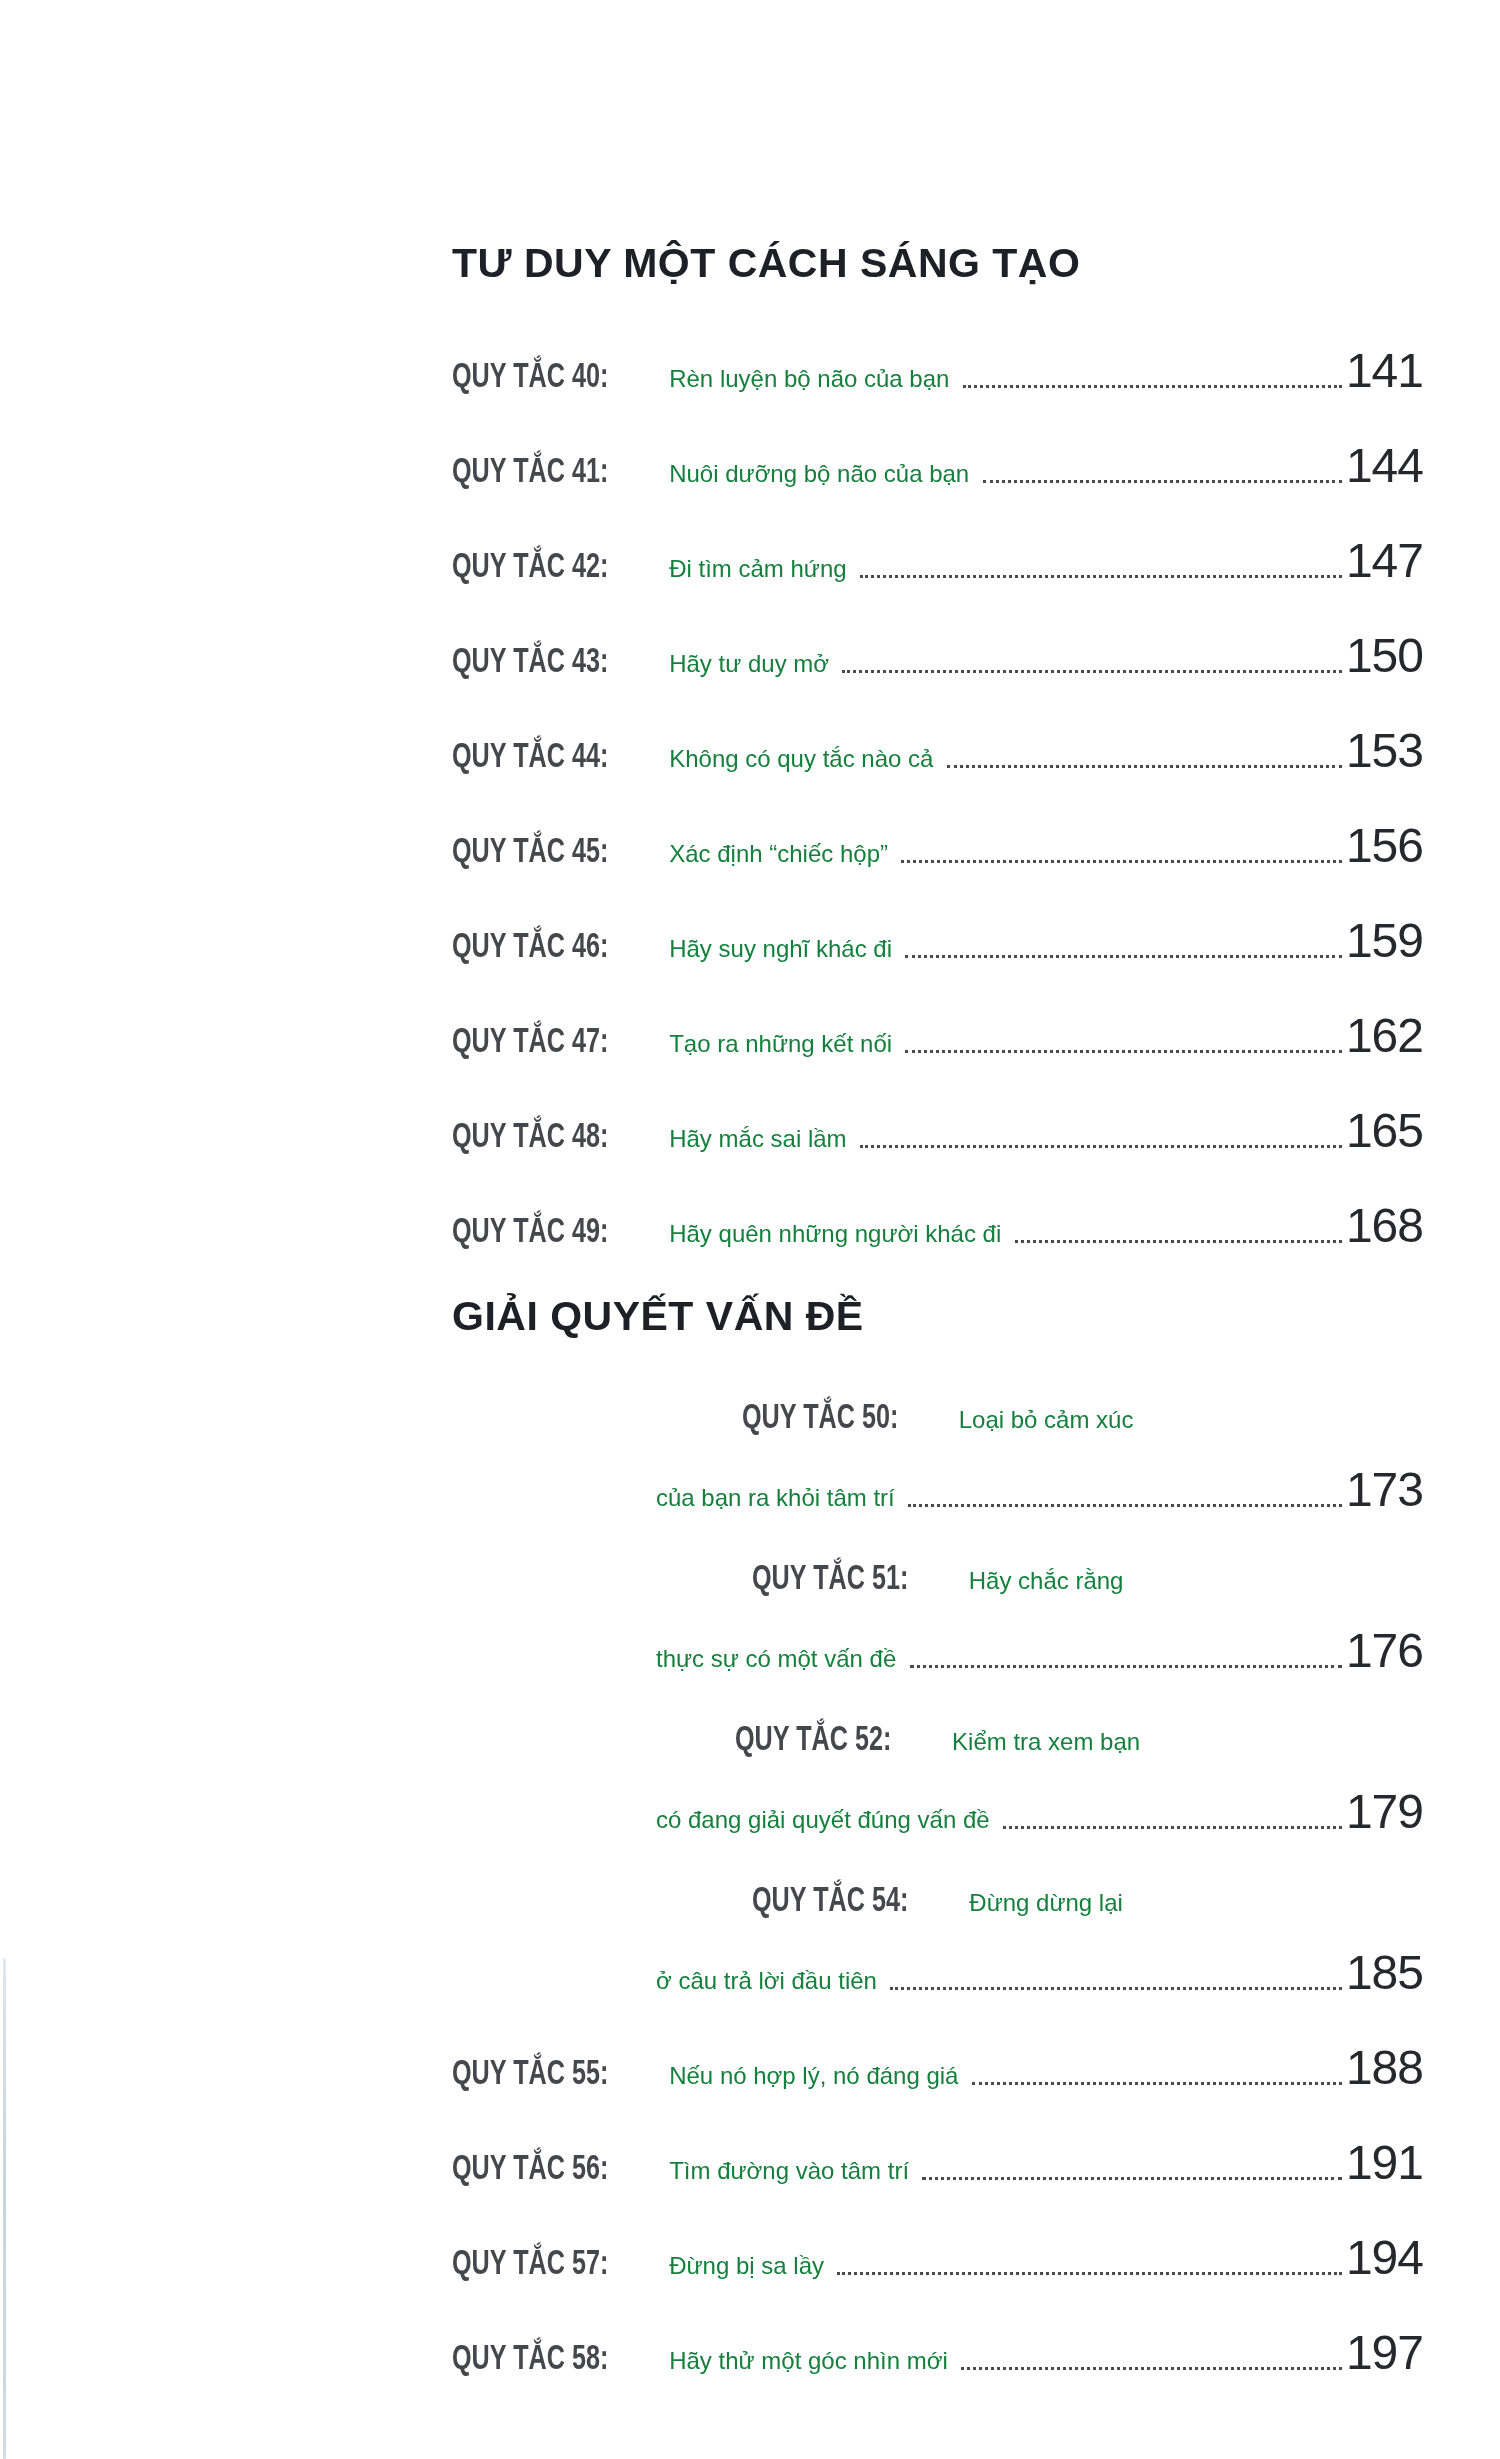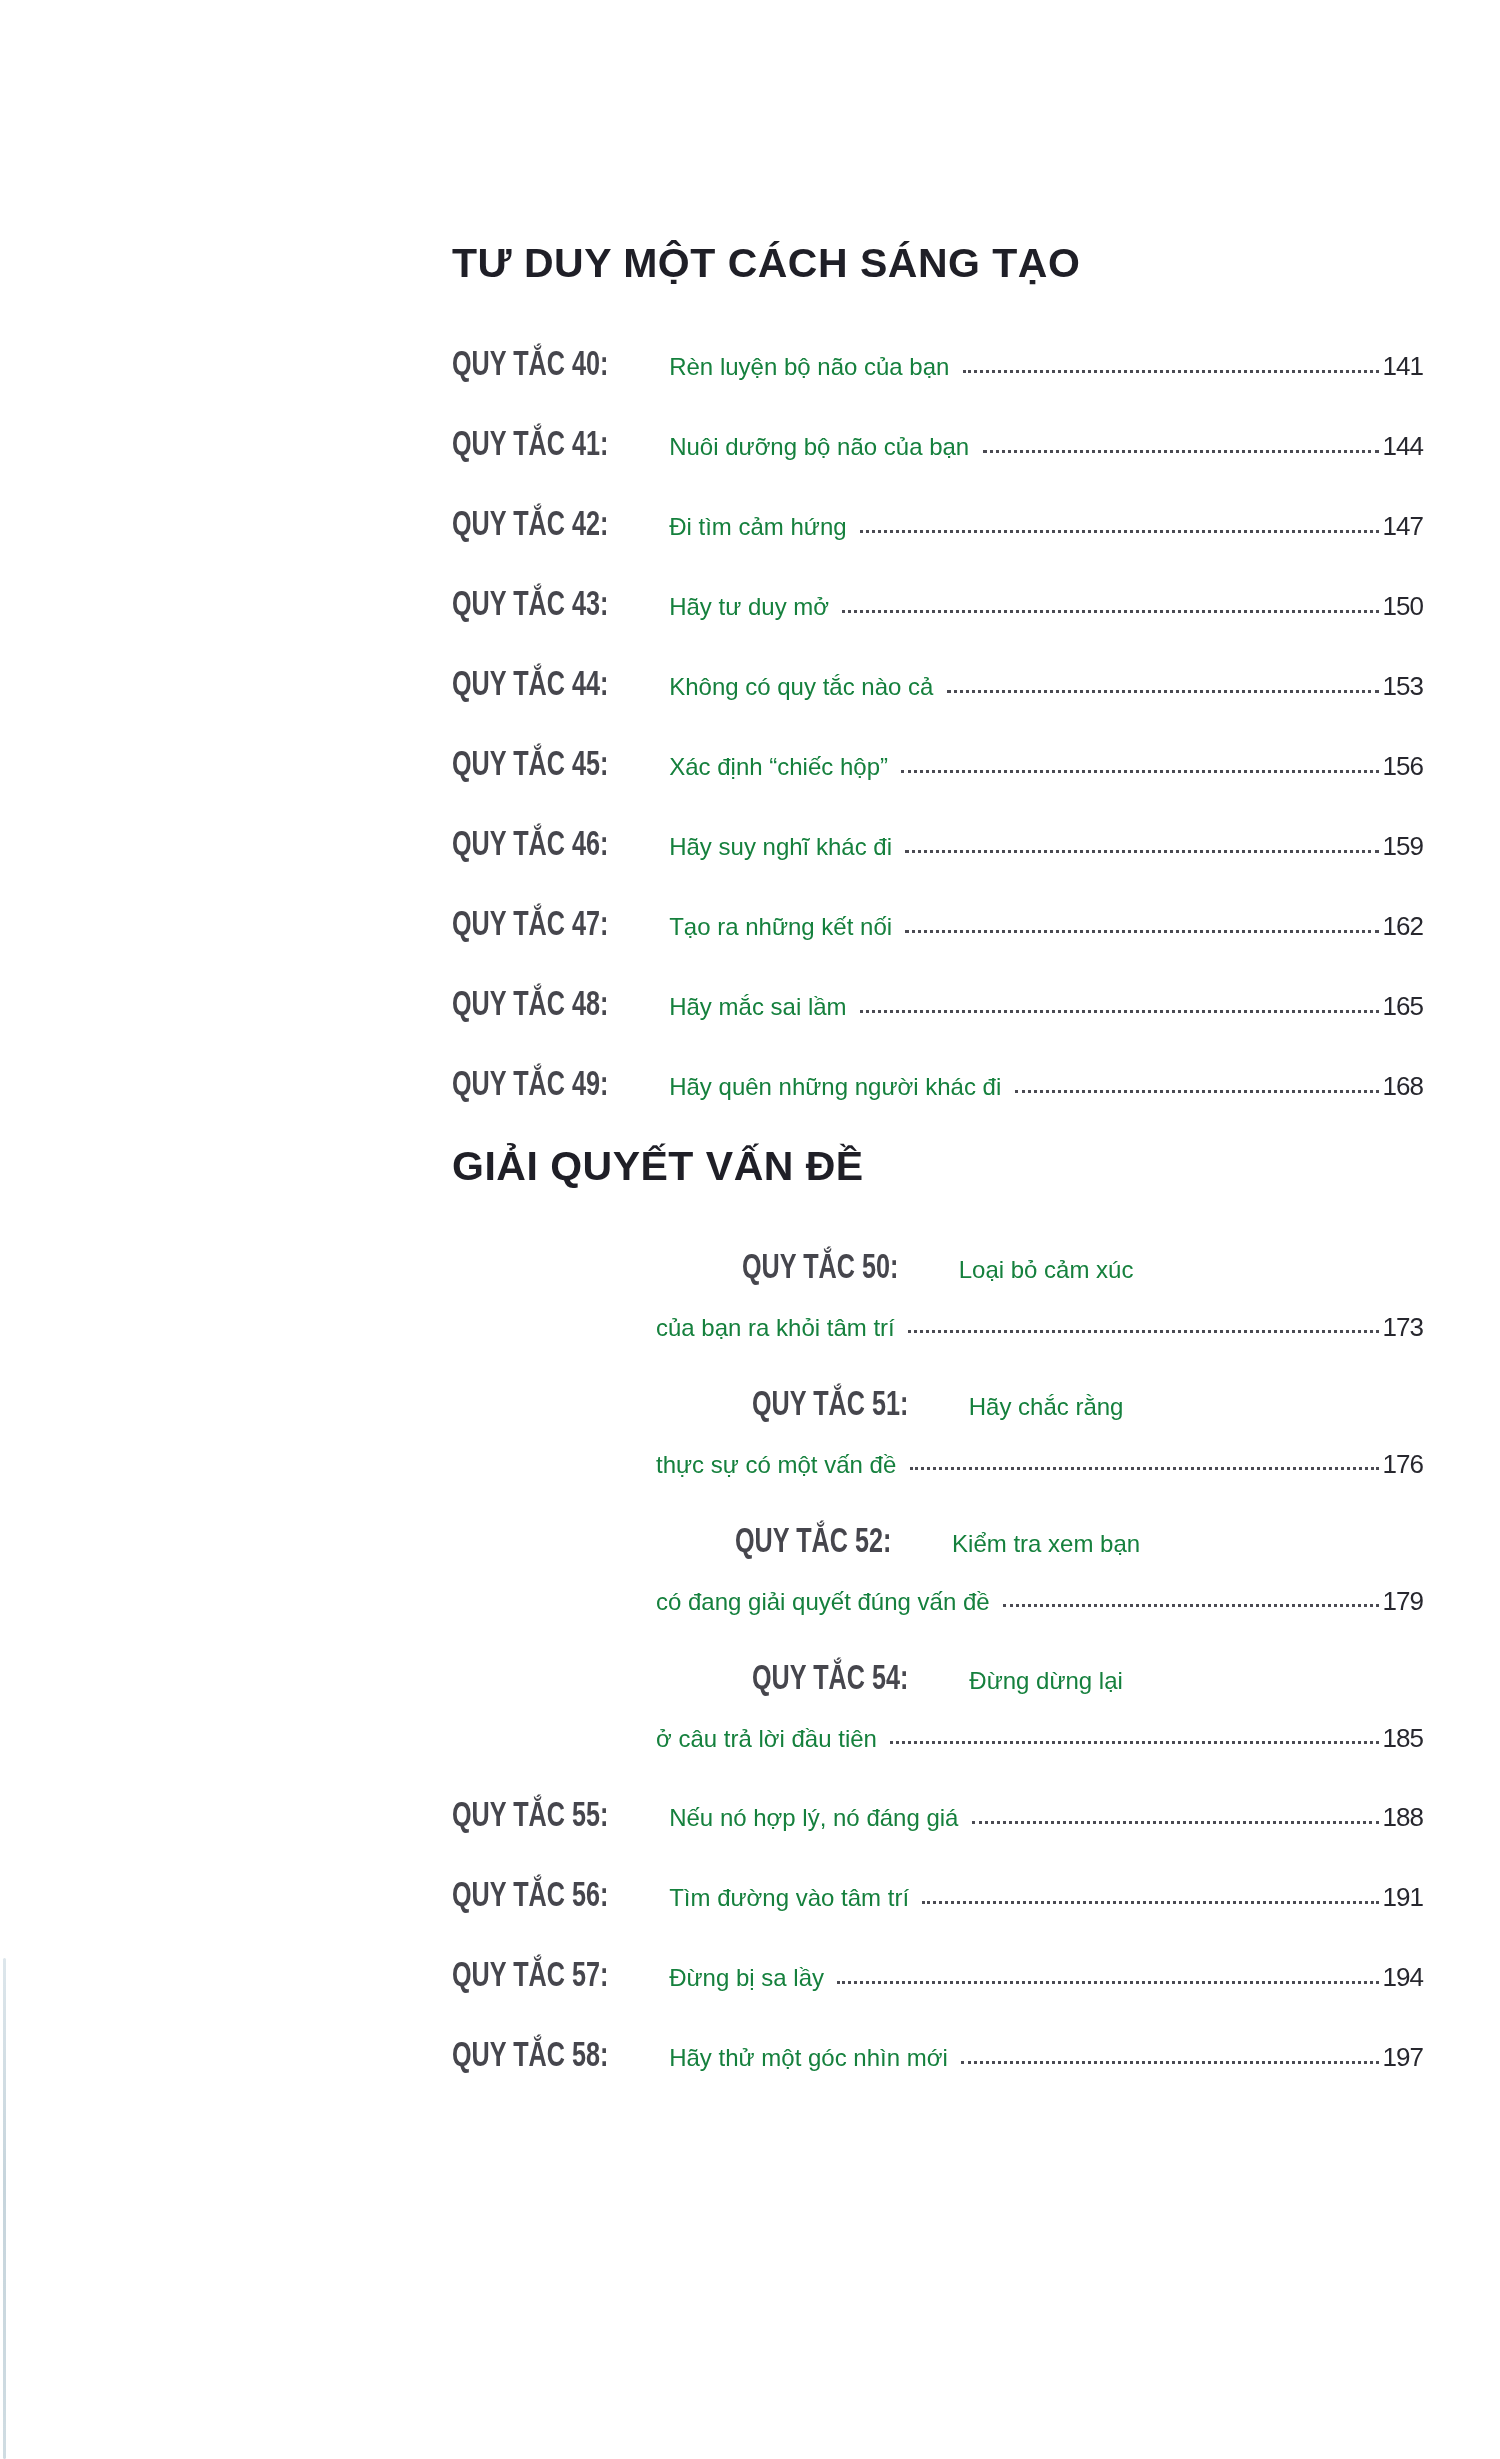--- a/index.html
+++ b/index.html
@@ -64,21 +64,21 @@
     white-space: nowrap;
   }
   .leader {
     flex: 1 1 auto;
     min-width: 33px;
     align-self: flex-end;
     border-bottom: 3.8px dotted #4a4a52;
     margin: 0 3.8px 9.6px 13.4px;
   }
   .pagenum {
-    font-size: 26px;
+    font-size: 48px;
     color: #27272e;
     letter-spacing: -1px;
     white-space: nowrap;
   }
   .scan-line {
     position: absolute;
     left: 2.9px;
     top: 1958px;
     bottom: 0;
     width: 2.9px;

